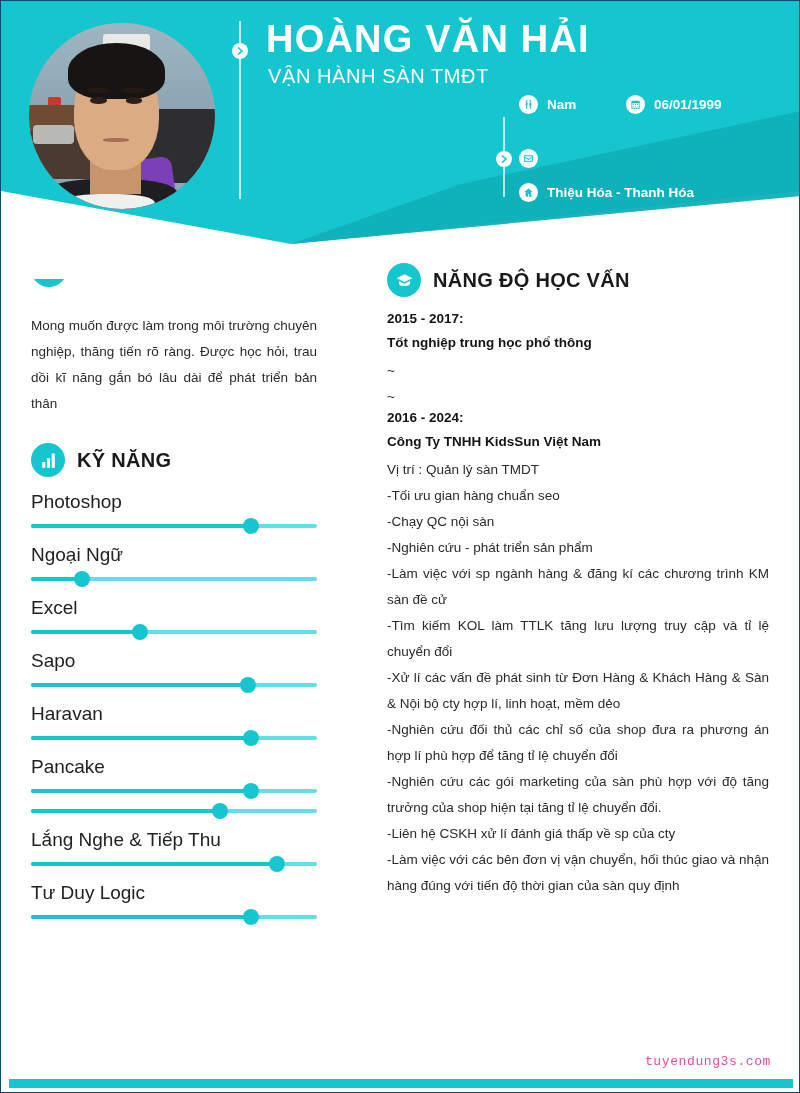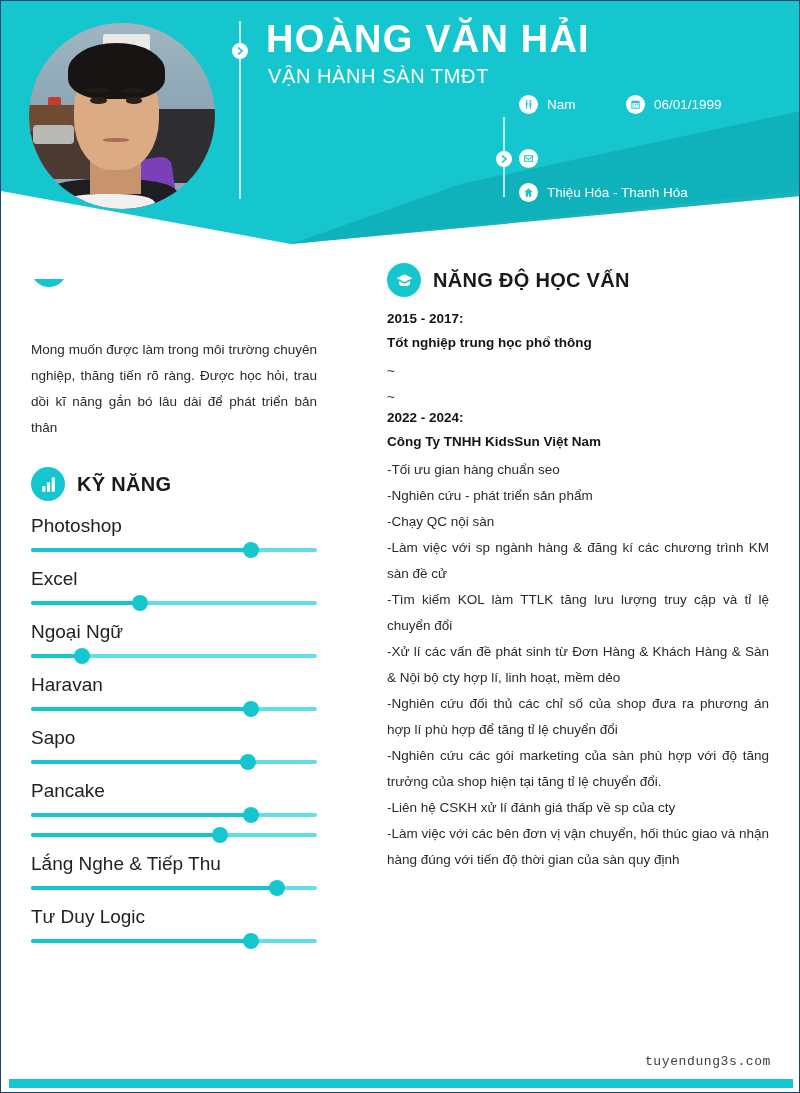--- a/index.html
+++ b/index.html
@@ -96,21 +96,21 @@
   }
 
   .meta-divider {
     position: absolute; left: 502px; top: 116px;
     width: 2px; height: 80px;
     background: rgba(255,255,255,.7);
   }
   .meta-row {
     position: absolute;
     display: flex; align-items: center; gap: 9px;
-    color: #ffffff; font-size: 13.5px;
+    color: #ffffff; font-size: 13.5px; font-weight: bold;
   }
   .m-gender   { left: 518px; top: 94px; }
   .m-dob      { left: 625px; top: 94px; }
   .m-email    { left: 518px; top: 148px; }
   .m-address  { left: 518px; top: 182px; align-items: center; }
   .ic-circle {
     width: 19px; height: 19px; border-radius: 50%;
     background: #ffffff;
     display: flex; align-items: center; justify-content: center;
     flex: 0 0 19px;
@@ -138,21 +138,21 @@
     clip-path: inset(78% 0 0 0);
   }
   .clip-icon-inner {
     position: absolute; left: 38px; top: 252px;
     width: 20px; height: 20px;
     border: 3px solid #ffffff; border-radius: 50%;
     clip-path: inset(72% 0 0 0);
   }
 
   .objective-text {
-    margin-top: 78px;
+    margin-top: 54px;
     font-size: 13.5px;
     line-height: 26px;
     color: #2b2b2b;
     text-align: justify;
   }
 
   .section-head {
     display: flex; align-items: center; gap: 12px;
     margin-top: 26px; margin-bottom: 14px;
   }
@@ -200,21 +200,21 @@
   .entry-line {
     font-size: 13.5px; color: #2b2b2b;
     line-height: 26px;
     text-align: justify;
   }
   .entry-line.nowrap { text-align: left; }
 
   .watermark {
     position: absolute; right: 28px; bottom: 23px;
     font-family: "Liberation Mono", "DejaVu Sans Mono", monospace;
-    font-size: 13px; color: #404040; letter-spacing: .6px; text-align: right;
+    font-size: 13px; color: #ec4899; letter-spacing: .6px; text-align: right;
   }
   .bottom-bar {
     position: absolute; left: 8px; bottom: 4px;
     width: 784px; height: 9px;
     background: #15c6cf;
   }
 </style>
 </head>
 <body>
 
@@ -321,45 +321,45 @@
 
     <div id="skills-list">
         <div class="skill">
           <div class="skill-name">Photoshop</div>
           <div class="slider">
             <div class="slider-fill" style="width: 77%;"></div>
             <div class="slider-knob" style="left: 77%;"></div>
           </div>
         </div>
         <div class="skill">
+          <div class="skill-name">Ngoại Ngữ</div>
+          <div class="slider">
+            <div class="slider-fill" style="width: 18%;"></div>
+            <div class="slider-knob" style="left: 18%;"></div>
+          </div>
+        </div>
+        <div class="skill">
           <div class="skill-name">Excel</div>
           <div class="slider">
             <div class="slider-fill" style="width: 38%;"></div>
             <div class="slider-knob" style="left: 38%;"></div>
           </div>
         </div>
         <div class="skill">
-          <div class="skill-name">Ngoại Ngữ</div>
-          <div class="slider">
-            <div class="slider-fill" style="width: 18%;"></div>
-            <div class="slider-knob" style="left: 18%;"></div>
+          <div class="skill-name">Sapo</div>
+          <div class="slider">
+            <div class="slider-fill" style="width: 76%;"></div>
+            <div class="slider-knob" style="left: 76%;"></div>
           </div>
         </div>
         <div class="skill">
           <div class="skill-name">Haravan</div>
           <div class="slider">
             <div class="slider-fill" style="width: 77%;"></div>
             <div class="slider-knob" style="left: 77%;"></div>
-          </div>
-        </div>
-        <div class="skill">
-          <div class="skill-name">Sapo</div>
-          <div class="slider">
-            <div class="slider-fill" style="width: 76%;"></div>
-            <div class="slider-knob" style="left: 76%;"></div>
           </div>
         </div>
         <div class="skill">
           <div class="skill-name">Pancake</div>
           <div class="slider">
             <div class="slider-fill" style="width: 77%;"></div>
             <div class="slider-knob" style="left: 77%;"></div>
           </div>
         </div>
         <div class="skill">
@@ -395,26 +395,27 @@
       </span>
       <span class="sec-title">NĂNG ĐỘ HỌC VẤN</span>
     </div>
 
     <div class="entry-date">2015 - 2017:</div>
     <div class="entry-org">Tốt nghiệp trung học phổ thông</div>
     <div class="entry-line nowrap">~</div>
     <div class="entry-line nowrap">~</div>
 
 
-    <div class="entry-date">2022 - 2024:</div>
+    <div class="entry-date">2016 - 2024:</div>
     <div class="entry-org">Công Ty TNHH KidsSun Việt Nam</div>
+    <div class="entry-line nowrap">Vị trí : Quản lý sàn TMDT</div>
     <div id="exp-bullets">
         <div class="entry-line">-Tối ưu gian hàng chuẩn seo</div>
+        <div class="entry-line">-Chạy QC nội sàn</div>
         <div class="entry-line">-Nghiên cứu - phát triển sản phẩm</div>
-        <div class="entry-line">-Chạy QC nội sàn</div>
         <div class="entry-line">-Làm việc với sp ngành hàng &amp; đăng kí các chương trình KM sàn đề cử</div>
         <div class="entry-line">-Tìm kiếm KOL làm TTLK tăng lưu lượng truy cập và tỉ lệ chuyển đổi</div>
         <div class="entry-line">-Xử lí các vấn đề phát sinh từ Đơn Hàng &amp; Khách Hàng &amp; Sàn &amp; Nội bộ cty hợp lí, linh hoạt, mềm dẻo</div>
         <div class="entry-line">-Nghiên cứu đối thủ các chỉ số của shop đưa ra phương án hợp lí phù hợp để tăng tỉ lệ chuyển đổi</div>
         <div class="entry-line">-Nghiên cứu các gói marketing của sàn phù hợp với độ tăng trưởng của shop hiện tại tăng tỉ lệ chuyển đổi.</div>
         <div class="entry-line">-Liên hệ CSKH xử lí đánh giá thấp về sp của cty</div>
         <div class="entry-line">-Làm việc với các bên đơn vị vận chuyển, hối thúc giao và nhận hàng đúng với tiến độ thời gian của sàn quy định</div>
       </div>
   </div>
 

